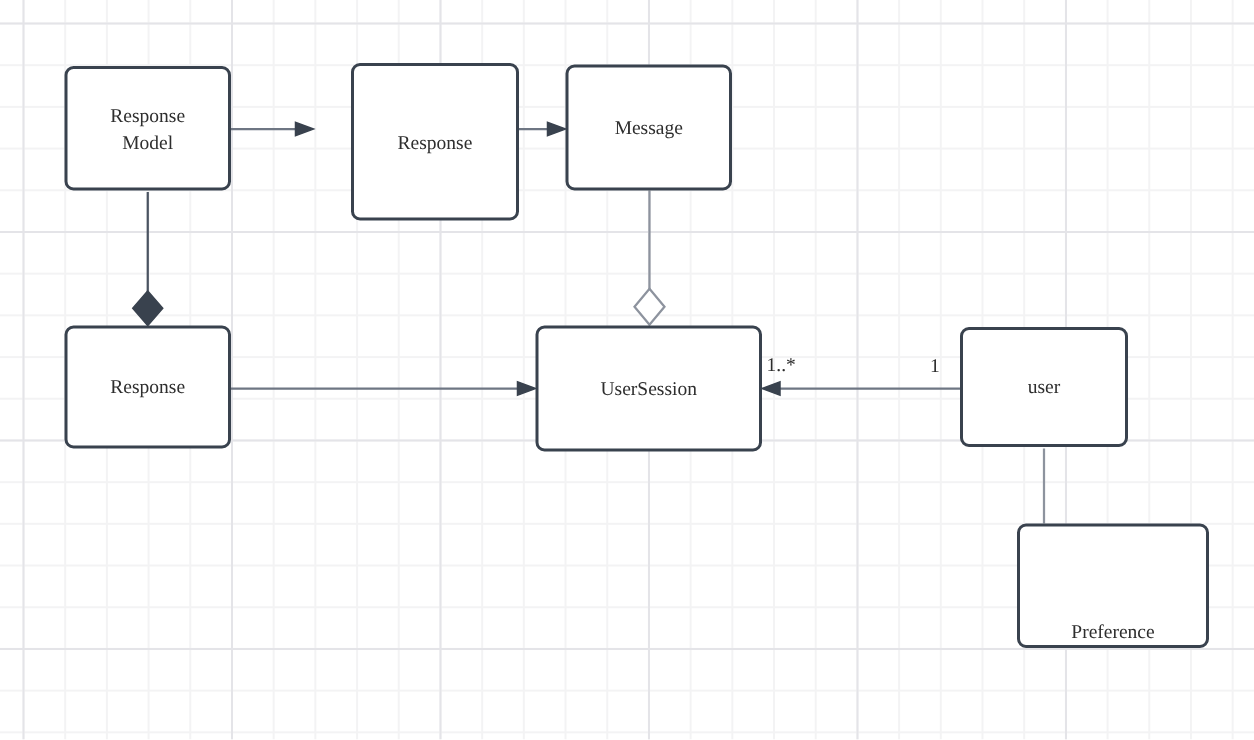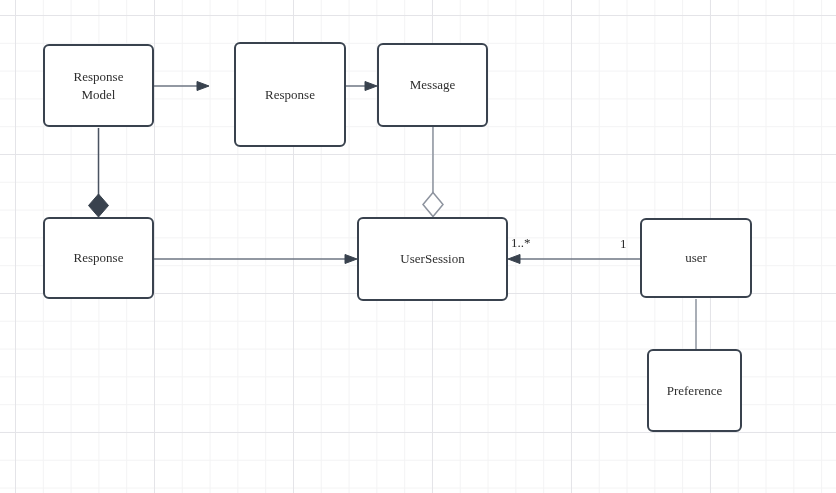--- a/index.html
+++ b/index.html
@@ -119,21 +119,21 @@
   </div>
 
   <div class="node" style="left:640px; top:218px; width:112px; height:80px;">
     <span class="lbl">user</span>
   </div>
 
   <div class="node" style="left:357px; top:217px; width:151px; height:84px;">
     <span class="lbl">UserSession</span>
   </div>
 
-  <div class="node" style="left:647px; top:349px; width:95px; height:83px;">
+  <div class="node" style="left:678px; top:349px; width:128px; height:83px;align-items:flex-end;">
     <span class="lbl">Preference</span>
   </div>
 
   <div class="mult" style="left:511px; top:235px;">1..*</div>
 
   <div class="mult" style="left:620px; top:236px;">1</div>
 
 </div>
 
 </body></html>

